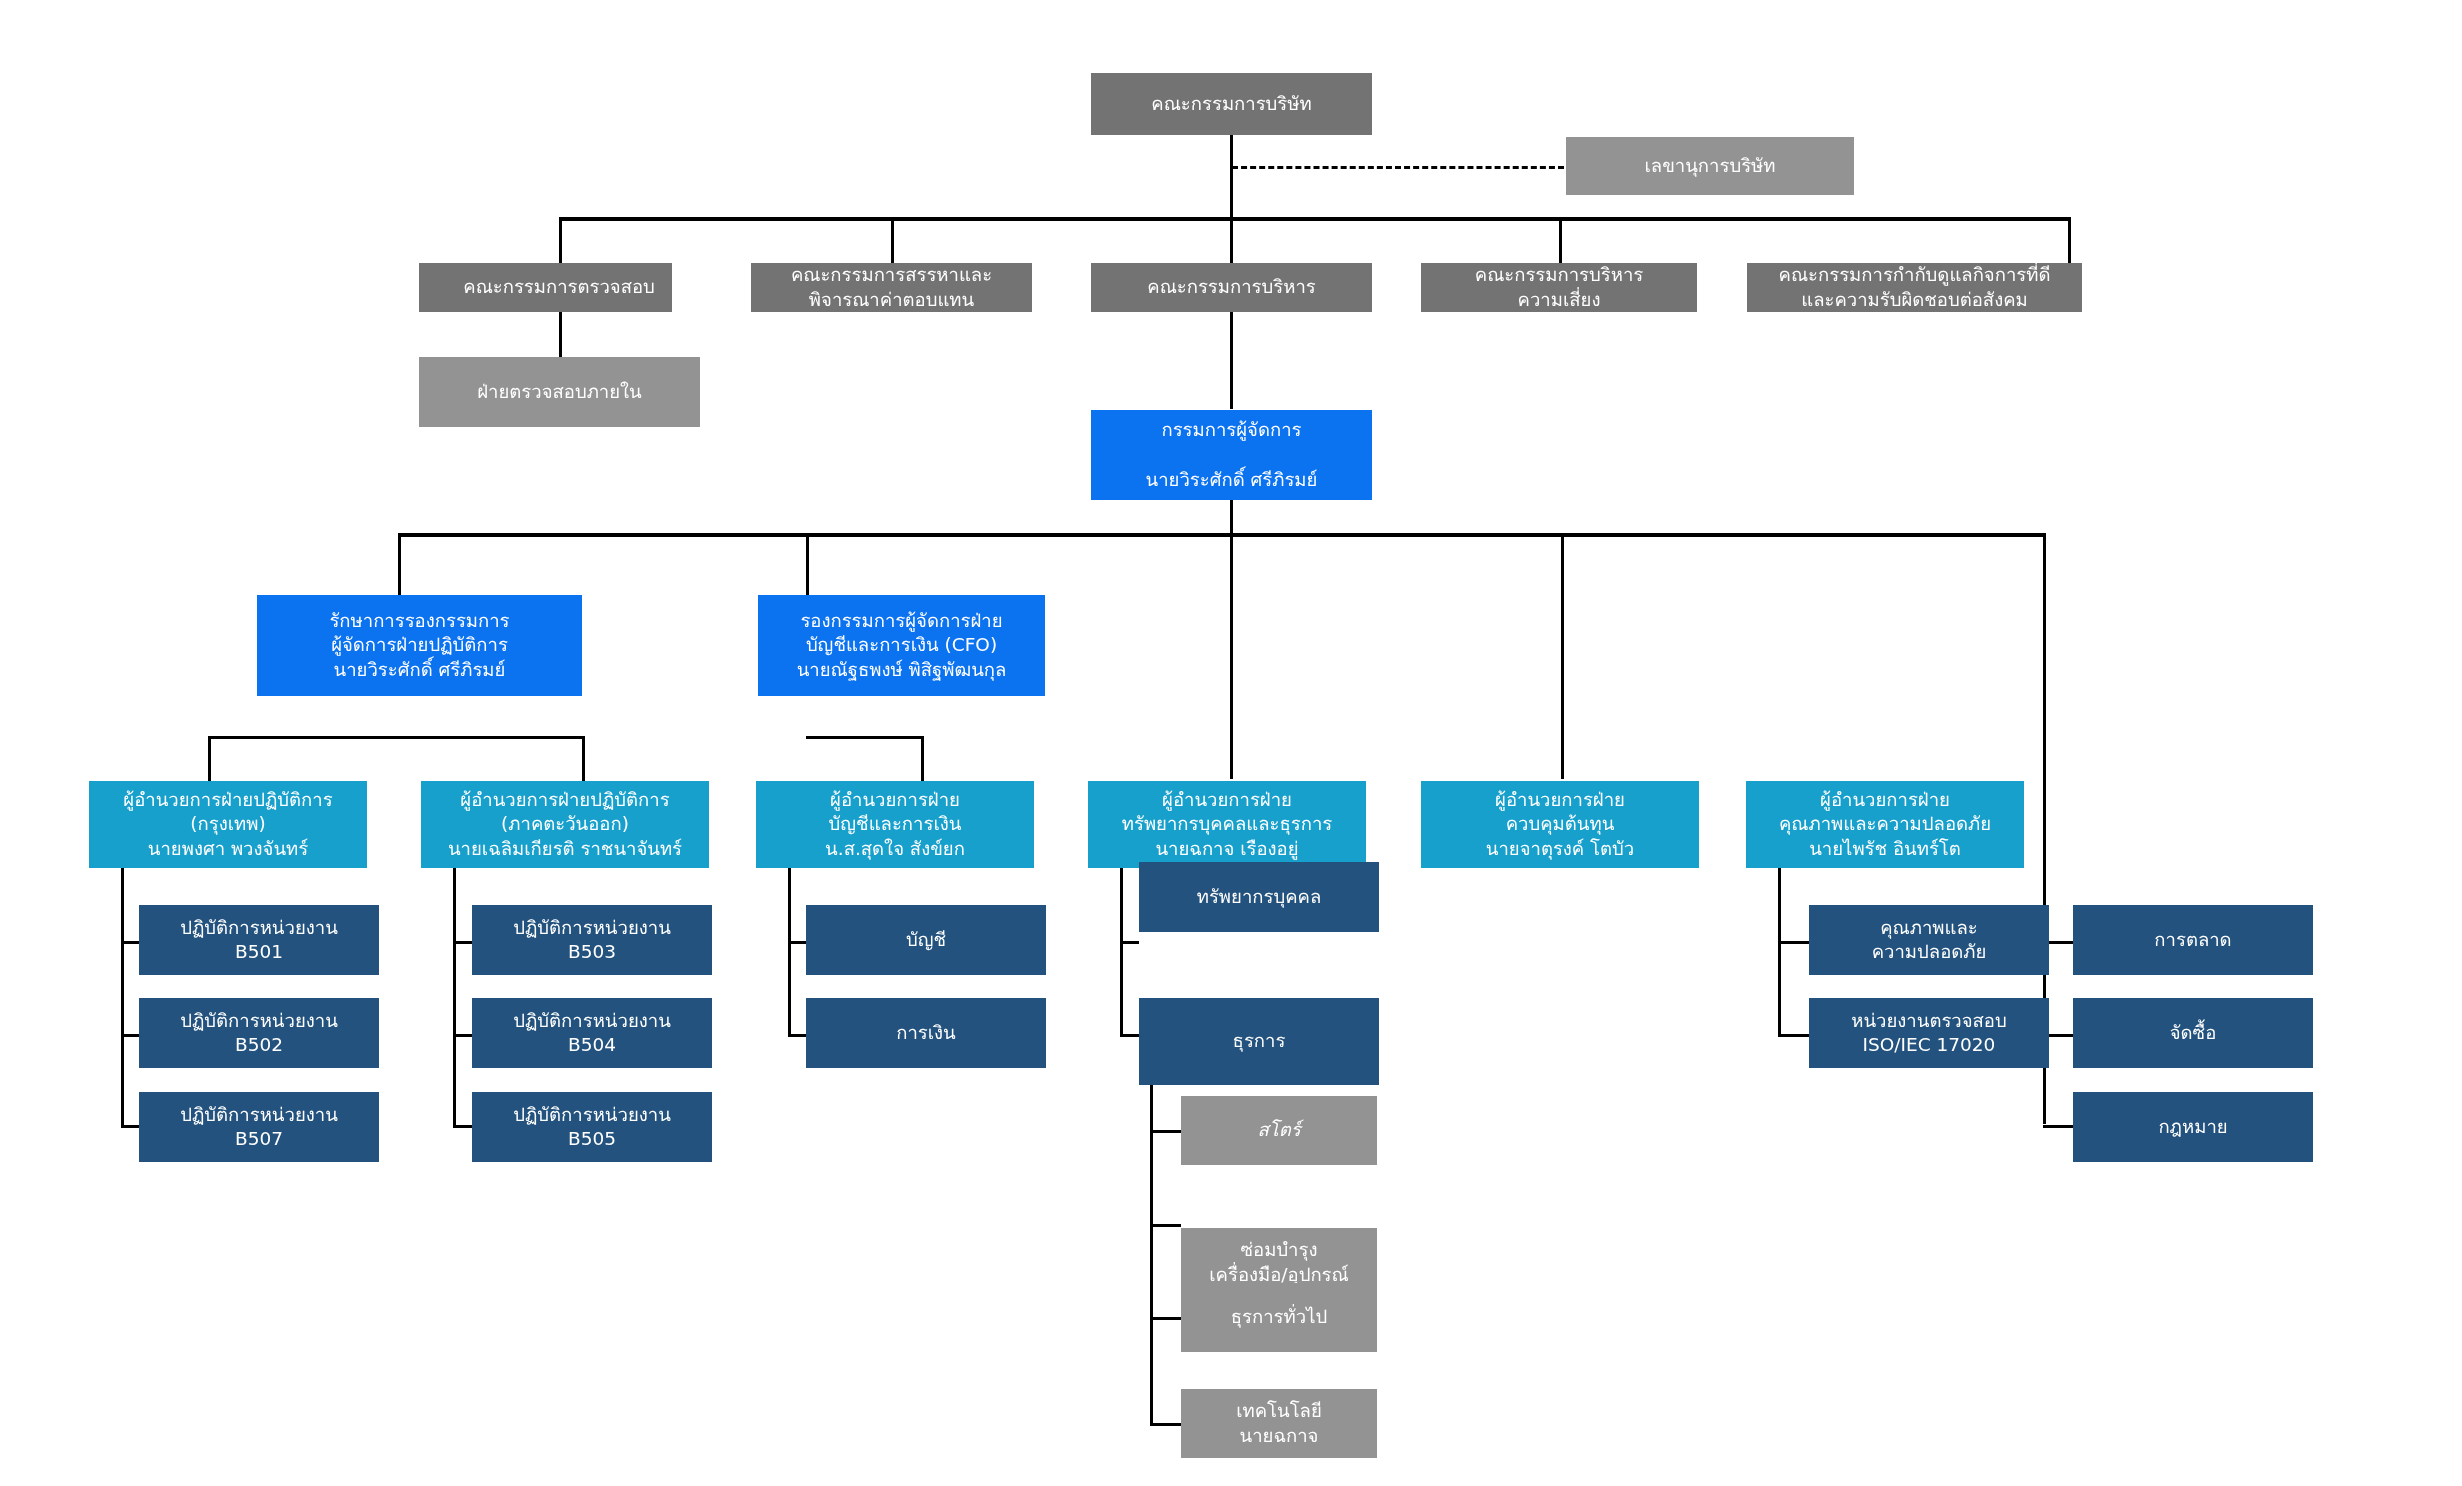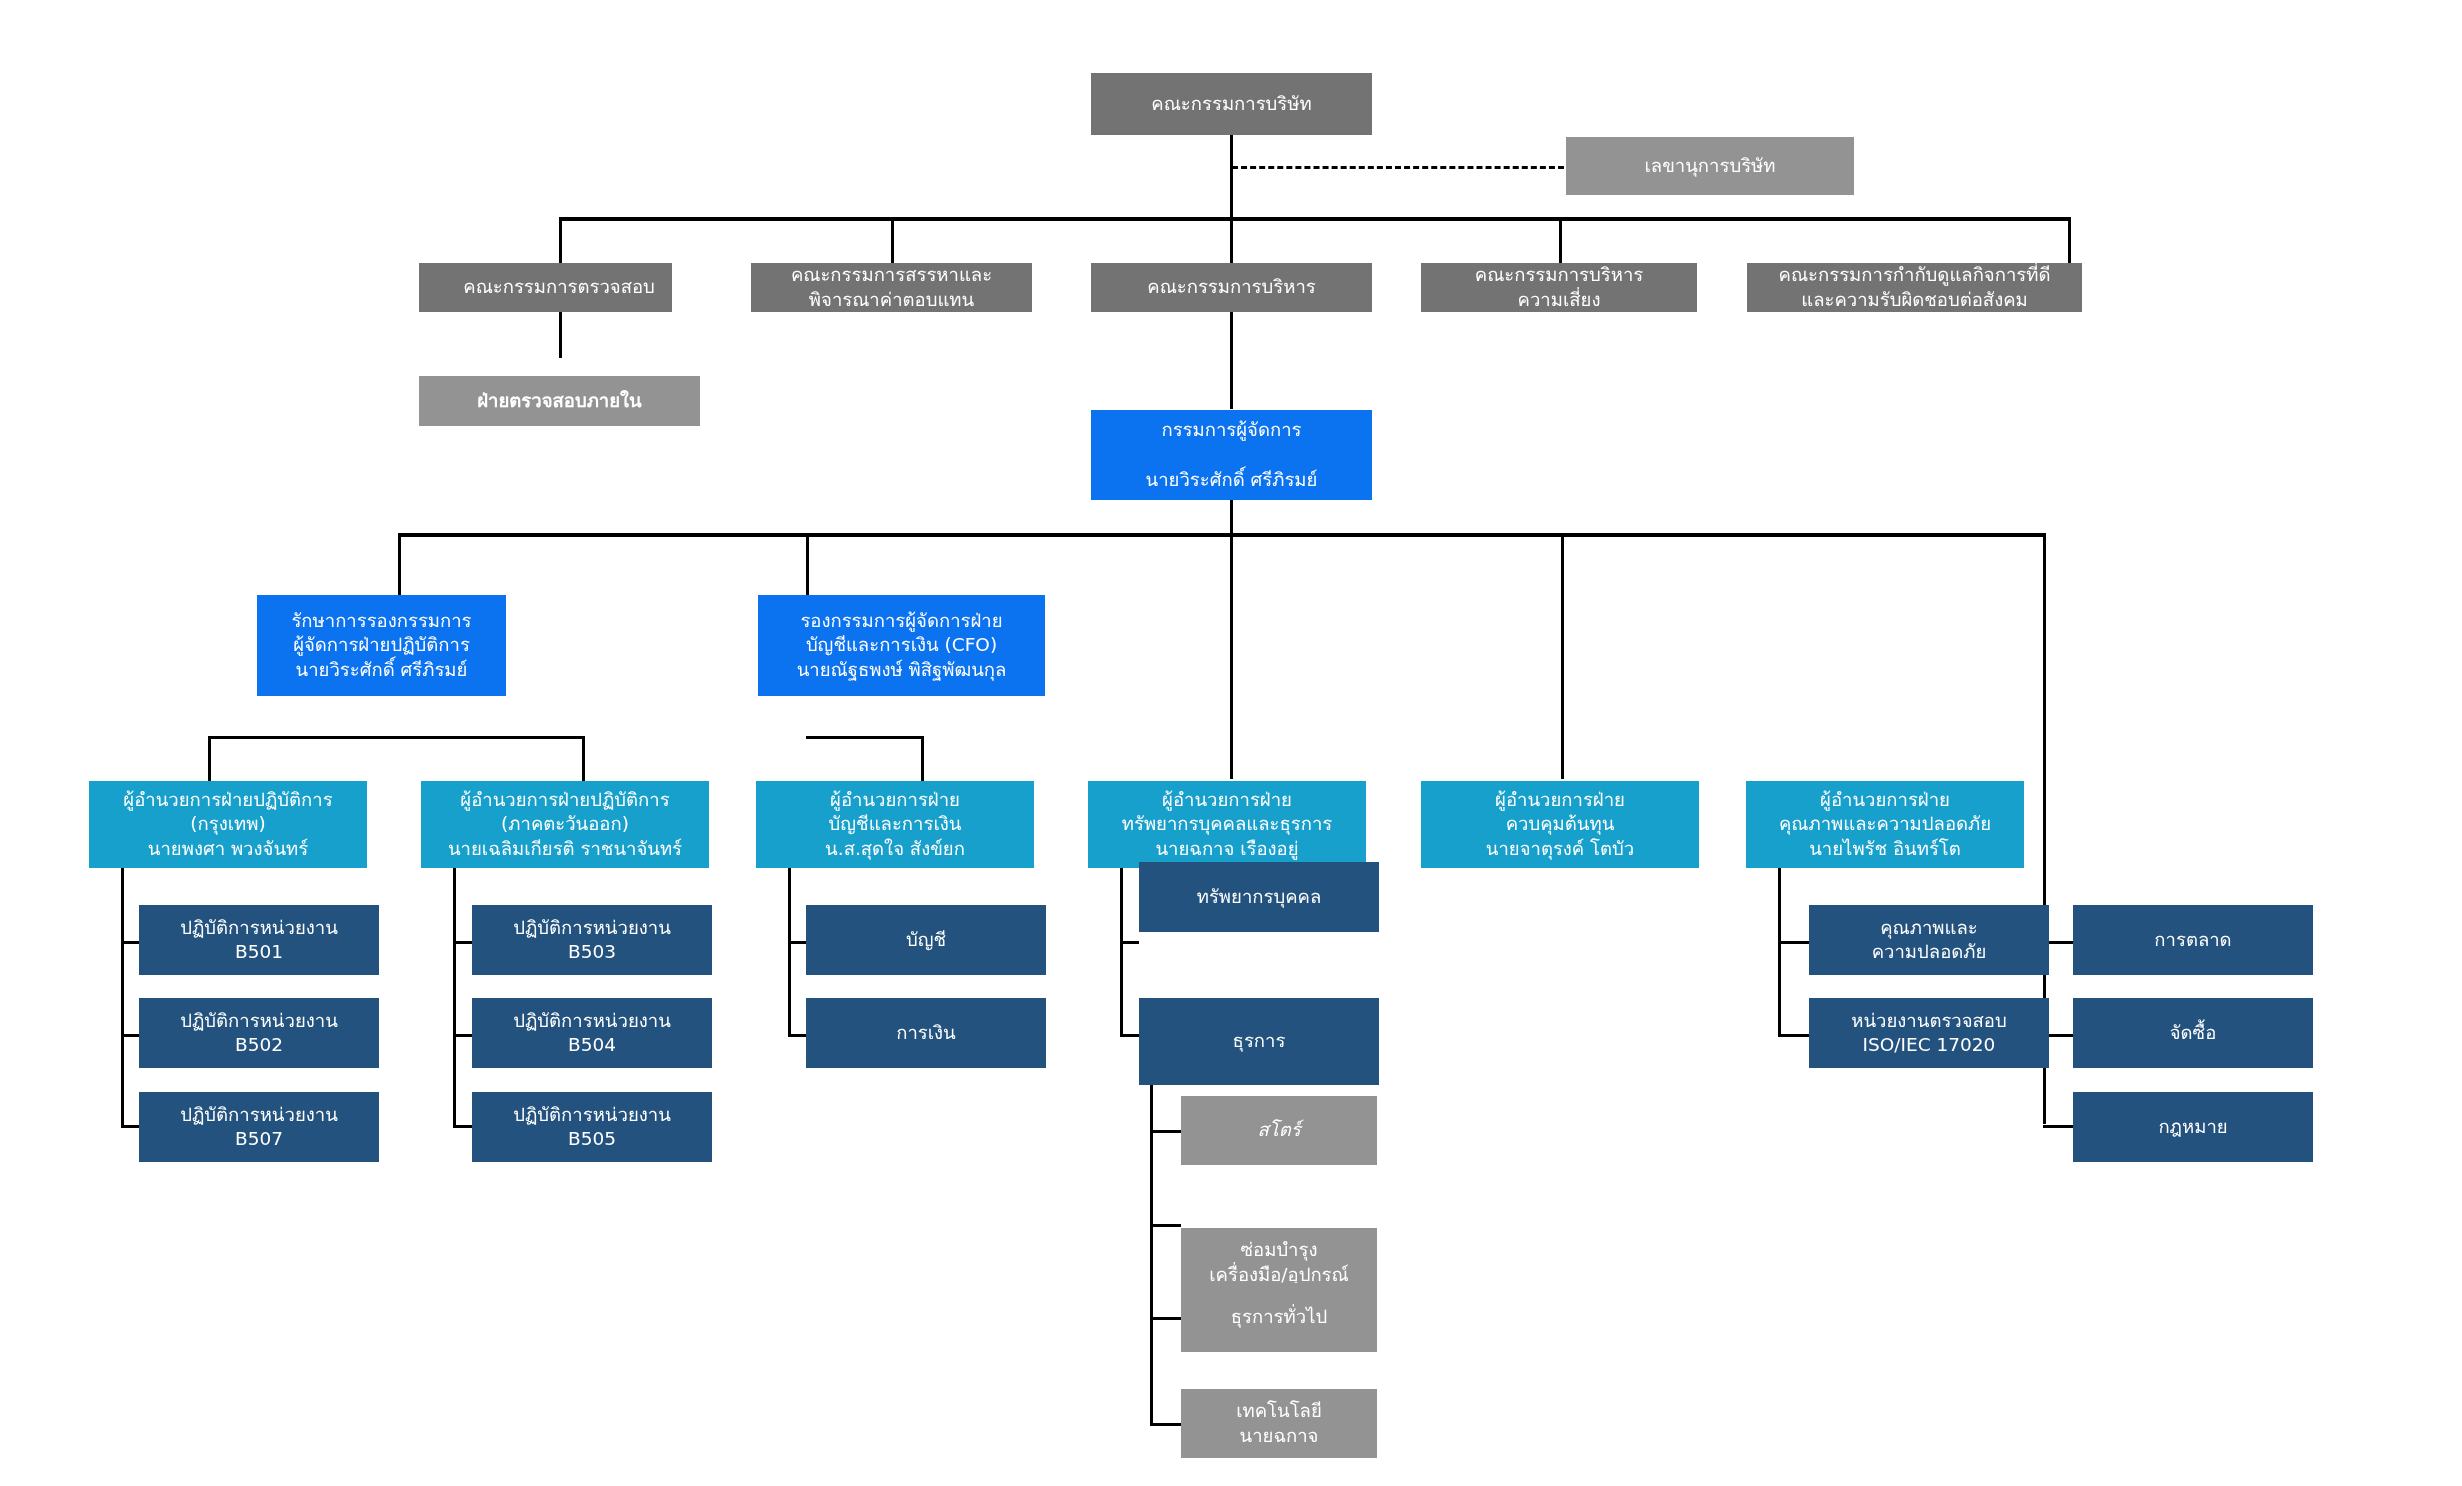--- a/index.html
+++ b/index.html
@@ -114,21 +114,21 @@
   </div>
 
   <div class="box gray" style="left:1566px;top:137px;width:288px;height:58px;">
     <span class="ln">เลขานุการบริษัท</span>
   </div>
 
   <div class="box navy" style="left:419px;top:263px;width:253px;height:49px;padding-left:32px;">
     <span class="ln">คณะกรรมการตรวจสอบ</span>
   </div>
 
-  <div class="box gray" style="left:419px;top:376px;width:281px;height:50px;font-weight:bold;">
+  <div class="box gray" style="left:419px;top:357px;width:281px;height:70px;">
     <span class="ln">ฝ่ายตรวจสอบภายใน</span>
   </div>
 
   <div class="box navy" style="left:751px;top:263px;width:281px;height:49px;">
     <span class="ln">คณะกรรมการสรรหาและ</span>
     <span class="ln">พิจารณาค่าตอบแทน</span>
   </div>
 
   <div class="box navy" style="left:1091px;top:263px;width:281px;height:49px;">
     <span class="ln">คณะกรรมการบริหาร</span>
@@ -142,21 +142,21 @@
   <div class="box navy" style="left:1747px;top:263px;width:335px;height:49px;">
     <span class="ln">คณะกรรมการกำกับดูแลกิจการที่ดี</span>
     <span class="ln">และความรับผิดชอบต่อสังคม</span>
   </div>
 
   <div class="box brightblue" style="left:1091px;top:410px;width:281px;height:90px;">
     <span class="ln">กรรมการผู้จัดการ</span>
     <span class="ln" style="margin-top:26px;">นายวิระศักดิ์ ศรีภิรมย์</span>
   </div>
 
-  <div class="box brightblue" style="left:257px;top:595px;width:249px;height:101px;">
+  <div class="box brightblue" style="left:257px;top:595px;width:325px;height:101px;">
     <span class="ln">รักษาการรองกรรมการ</span>
     <span class="ln">ผู้จัดการฝ่ายปฏิบัติการ</span>
     <span class="ln">นายวิระศักดิ์ ศรีภิรมย์</span>
   </div>
 
   <div class="box brightblue" style="left:758px;top:595px;width:287px;height:101px;">
     <span class="ln">รองกรรมการผู้จัดการฝ่าย</span>
     <span class="ln">บัญชีและการเงิน (CFO)</span>
     <span class="ln">นายณัฐธพงษ์ พิสิฐพัฒนกุล</span>
   </div>

